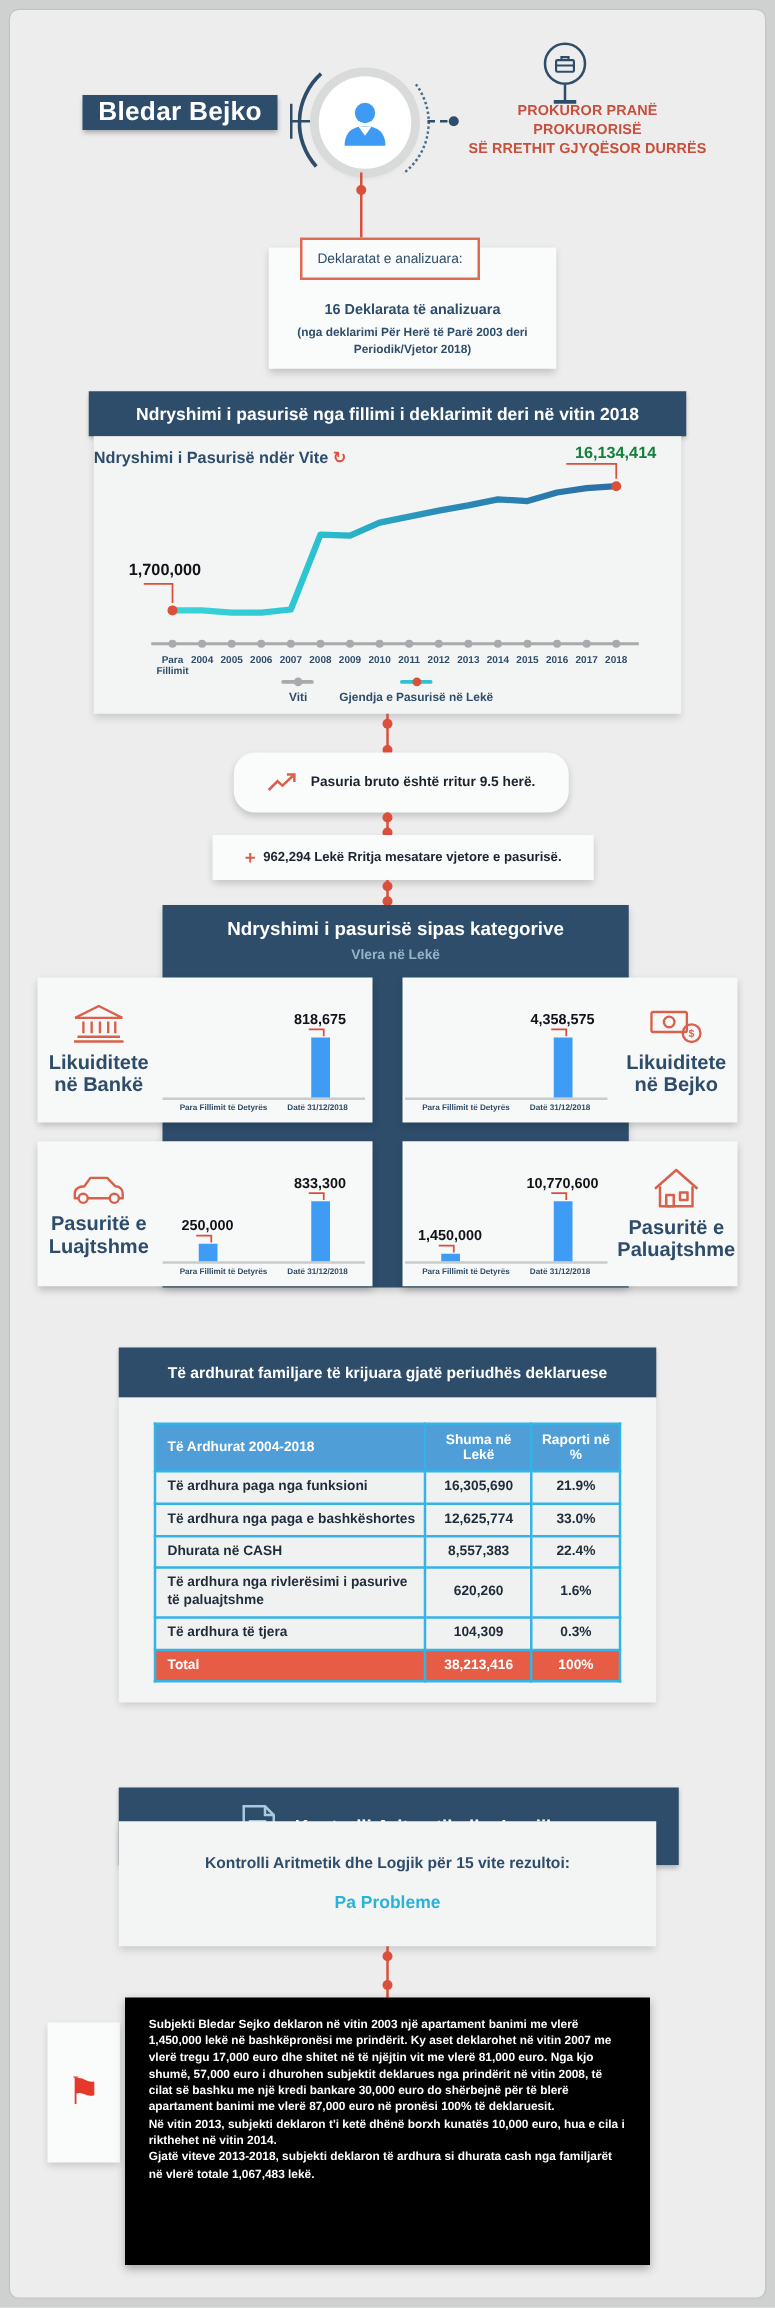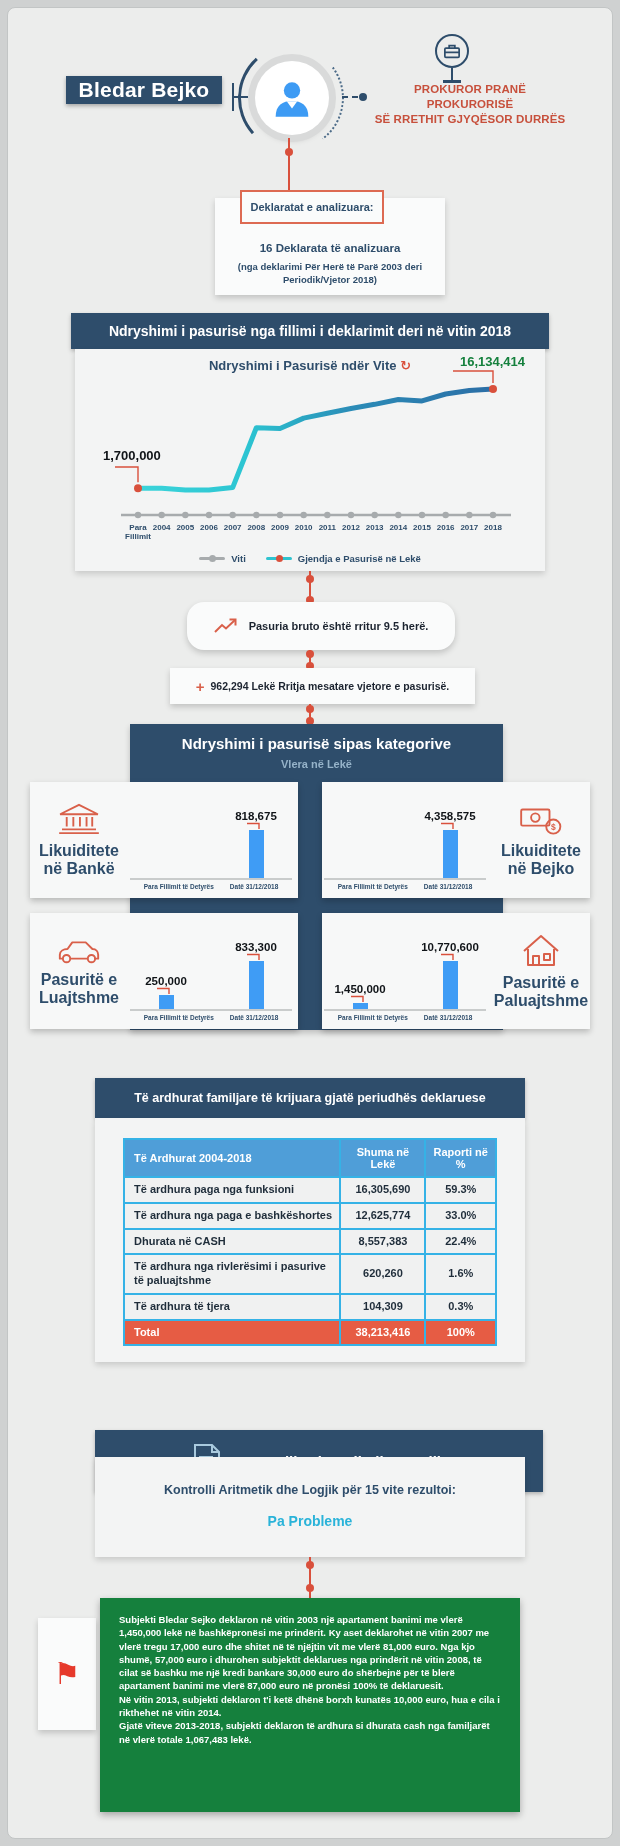--- a/index.html
+++ b/index.html
@@ -38,34 +38,34 @@
   #badge .b-circle{width:30px;height:30px;border-radius:50%;border:2.5px solid #2e4d6b;display:flex;align-items:center;justify-content:center;background:transparent;}
   #badge .b-stem{width:2.5px;height:12px;background:#2e4d6b;}
   #badge .b-base{width:18px;height:2.5px;background:#2e4d6b;}
 
   .red-vline{background:#d9503c;width:2px;}
   .red-dot{width:8px;height:8px;border-radius:50%;background:#d9503c;}
 
   
   #decl-card{left:215px;top:198px;width:230px;height:97px;}
   #decl-title-box{left:240px;top:190px;width:140px;height:30px;border:2px solid #dd6a52;background:#fafbfb;
-    display:flex;align-items:center;justify-content:center;color:#2e4d6b;font-size:11px;font-weight:700;}
+    display:flex;align-items:center;justify-content:center;color:#2e4d6b;font-size:11px;font-weight:400;}
   #decl-count{left:215px;top:242px;width:230px;text-align:center;color:#2e4d6b;font-size:11.5px;font-weight:700;}
   #decl-range{left:223px;top:261px;width:214px;text-align:center;color:#2e4d6b;font-size:9.5px;font-weight:700;line-height:1.35;}
 
   
   #wealth-band{left:71px;top:313px;width:478px;height:36px;display:flex;align-items:center;justify-content:center;
     color:#fff;font-size:14px;font-weight:700;box-shadow:0 2px 4px rgba(0,0,0,.25);}
   #wealth-panel{left:75px;top:349px;width:470px;height:222px;}
-  #chart-title{position:absolute;left:0;top:9px;width:100%;text-align:center;color:#2e4d6b;font-size:13px;font-weight:700;}
+  #chart-title{position:absolute;left:0;top:9px;width:100%;text-align:left;color:#2e4d6b;font-size:13px;font-weight:700;}
   #chart-title .refresh{color:#d9503c;font-weight:700;font-size:13px;}
   #chart-end-label{position:absolute;right:20px;top:5px;font-size:13px;font-weight:700;color:#15803d;}
   #chart-start-label{position:absolute;left:28px;top:99px;font-size:13px;font-weight:700;color:#101418;}
   #chart-legend{position:absolute;left:0;bottom:7px;width:100%;display:flex;justify-content:center;align-items:center;gap:20px;}
-  .lg-item{display:flex;align-items:center;gap:6px;color:#2e4d6b;font-size:9.5px;font-weight:700;}
+  .lg-item{display:flex;align-items:center;gap:6px;color:#2e4d6b;font-size:9.5px;font-weight:700;flex-direction:column;}
   .lg-line{position:relative;width:26px;height:3px;border-radius:2px;}
   .lg-dot{position:absolute;left:10px;top:-2px;width:7px;height:7px;border-radius:50%;}
 
   
   #stat1{left:187px;top:602px;width:268px;height:48px;display:flex;align-items:center;justify-content:center;gap:9px;border-radius:17px;}
   #stat2{left:170px;top:668px;width:305px;height:36px;display:flex;align-items:center;justify-content:center;gap:6px;}
   .stat-text{color:#1c2430;font-size:11px;font-weight:700;white-space:nowrap;}
   .plus-glyph{color:#d9604a;font-size:15px;font-weight:700;}
 
   
@@ -98,21 +98,21 @@
   
   #ctl-band{left:95px;top:1395px;width:448px;height:62px;display:flex;align-items:center;justify-content:center;gap:13px;
     color:#fff;font-size:15px;font-weight:700;box-shadow:0 2px 4px rgba(0,0,0,.25);margin-top:35px;}
   #ctl-panel{left:95px;top:1457px;width:430px;height:100px;}
   #ctl-intro{position:absolute;top:26px;width:100%;text-align:center;color:#2e4d6b;font-size:12.5px;font-weight:700;}
   #ctl-result{position:absolute;top:56px;width:100%;text-align:center;color:#2ab3d9;font-size:14px;font-weight:700;}
 
   
   #flag-card{left:38px;top:1618px;width:58px;height:112px;display:flex;align-items:center;justify-content:center;}
   #flag-card .flag{color:#e6392b;font-size:30px;line-height:1;}
-  #findings-box{left:100px;top:1598px;width:420px;height:214px;background:#15803d;box-shadow:0 3px 7px rgba(0,0,0,.3);
+  #findings-box{left:100px;top:1598px;width:420px;height:214px;background:#000000;box-shadow:0 3px 7px rgba(0,0,0,.3);
     padding:15px 19px;box-sizing:border-box;}
   #findings-box p{margin:0;color:#fff;font-size:9.5px;font-weight:600;line-height:1.4;}
 
   svg{display:block;}
 </style>
 </head>
 <body>
 
 <div id="frame"></div>
 
@@ -423,21 +423,21 @@
           <tr>
             <th>Të Ardhurat 2004-2018</th>
             <th>Shuma në Lekë</th>
             <th>Raporti në %</th>
           </tr>
         </thead>
         <tbody>
           <tr>
             <td>Të ardhura paga nga funksioni</td>
             <td>16,305,690</td>
-            <td>59.3%</td>
+            <td>21.9%</td>
           </tr>
           <tr>
             <td>Të ardhura nga paga e bashkëshortes</td>
             <td>12,625,774</td>
             <td>33.0%</td>
           </tr>
           <tr>
             <td>Dhurata në CASH</td>
             <td>8,557,383</td>
             <td>22.4%</td>

